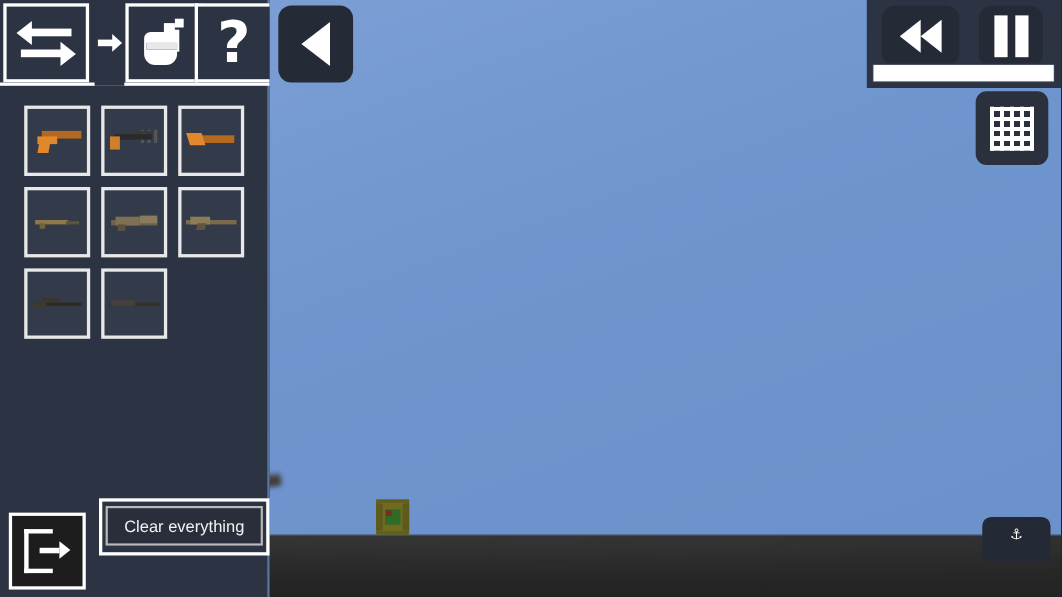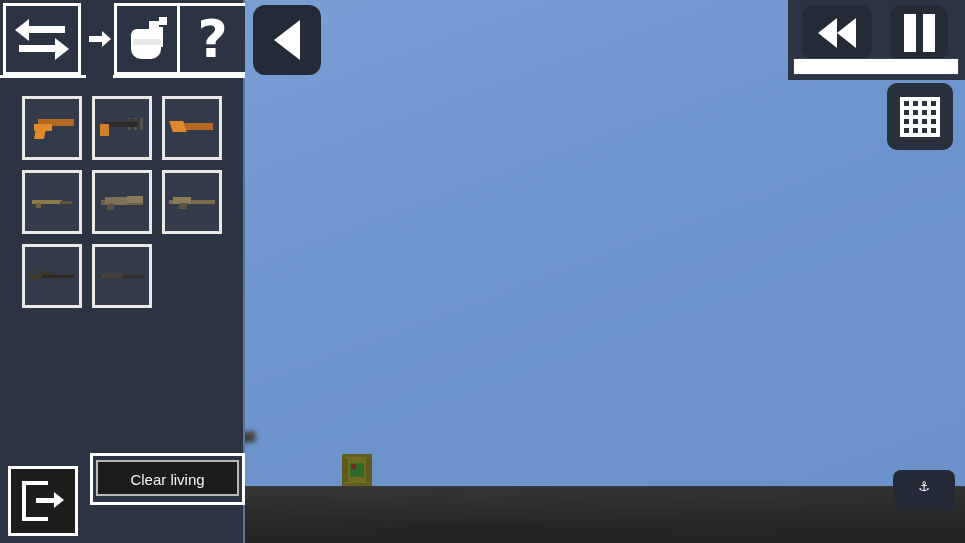--- a/index.html
+++ b/index.html
@@ -483,17 +483,17 @@
 
     <div id="exit-btn">
       <div class="exit-ico">
         <div class="box"></div>
           <div class="shaft"></div>
           <div class="head"></div>
       </div>
     </div>
 
     <div id="clear-panel">
-      <div class="clear-btn" id="clear-living">Clear living</div>
+      <div class="clear-btn" id="clear-everything">Clear everything</div>
     </div>
 
   </div>
 </div>
 
 </body></html>

